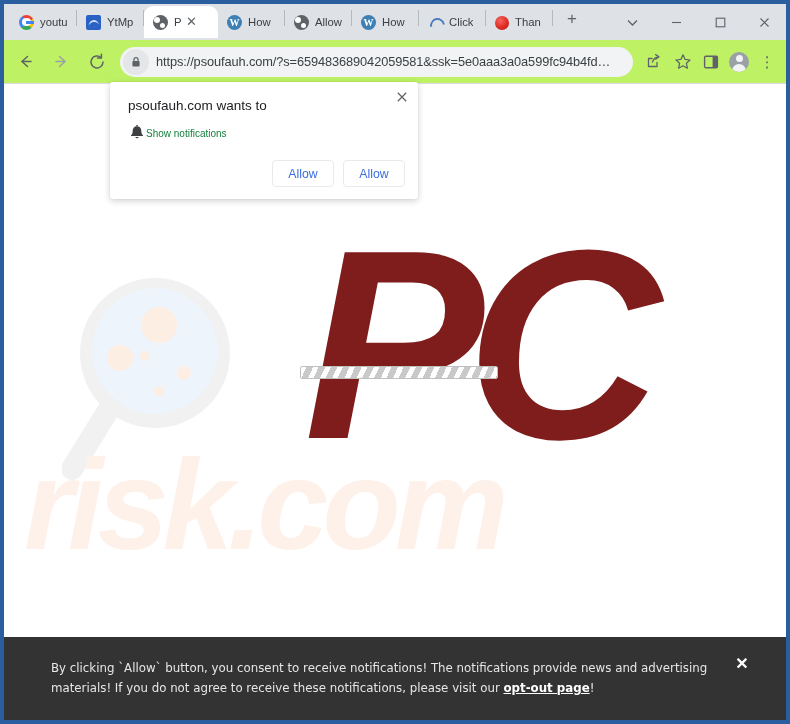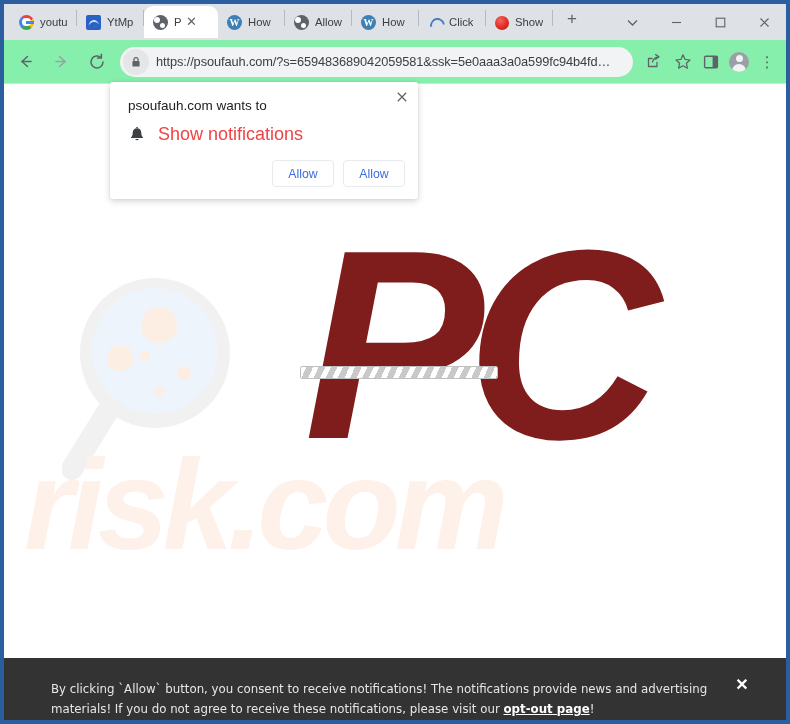--- a/index.html
+++ b/index.html
@@ -189,21 +189,21 @@
   .win-btn {
     width: 44px; height: 33px;
     display: flex; align-items: center; justify-content: center;
     color: #5f6368;
   }
 
   
   #toolbar {
     position: absolute; left: 0; top: 36px;
     width: 782px; height: 44px;
-    background: #86efac;
+    background: #bef264;
     display: flex;
     align-items: center;
     border-bottom: 1px solid #dadce0;
   }
   .nav-btn {
     width: 30px; height: 30px;
     margin-left: 6px;
     display: flex; align-items: center; justify-content: center;
     color: #5f6368;
   }
@@ -350,23 +350,22 @@
     color: #202124;
   }
   #bubble-perm-row {
     position: absolute;
     left: 18px; top: 42px;
     display: flex;
     align-items: center;
   }
   #bell-icon { width: 18px; height: 18px; flex: none; }
   #bubble-perm-label {
-    font-size: 18px;
-    color: #ef4444;
-    margin-left: 12px;
+    font-size: 10px;
+    color: #15803d;
   }
   #bubble-actions {
     position: absolute;
     right: 13px; bottom: 12px;
     display: flex;
     gap: 9px;
   }
   .bubble-btn {
     min-width: 62px;
     height: 27px;
@@ -377,21 +376,21 @@
     color: #3b6ee0;
     font-size: 12.3px;
     font-family: "Liberation Sans", sans-serif;
     display: flex; align-items: center; justify-content: center;
   }
 
   
   #consent-banner {
     position: absolute;
     left: 0; bottom: 0;
-    width: 782px; height: 62px;
+    width: 782px; height: 83px;
     background: #333333;
     z-index: 30;
   }
   #consent-text {
     position: absolute;
     left: 47px; top: 21px;
     width: 660px;
     font-size: 11.8px;
     line-height: 20px;
     color: #e6e6e6;
@@ -457,21 +456,21 @@
     <div class="tab-sep"></div>
 
     <div class="tab inactive">
       <span class="tab-favicon fav-arc"></span>
       <span class="tab-label">Click</span>
     </div>
     <div class="tab-sep"></div>
 
     <div class="tab inactive">
       <span class="tab-favicon fav-red"></span>
-      <span class="tab-label">Show</span>
+      <span class="tab-label">Than</span>
     </div>
     <div class="tab-sep"></div>
 
     <div id="new-tab-button">+</div>
   </div>
 
   <div id="window-controls">
     <div class="win-btn">
       <svg width="13" height="13" viewBox="0 0 13 13" aria-hidden="true">
         <path d="M2 4.5 L6.5 9 L11 4.5" fill="none" stroke="#5f6368" stroke-width="1.3"></path>

